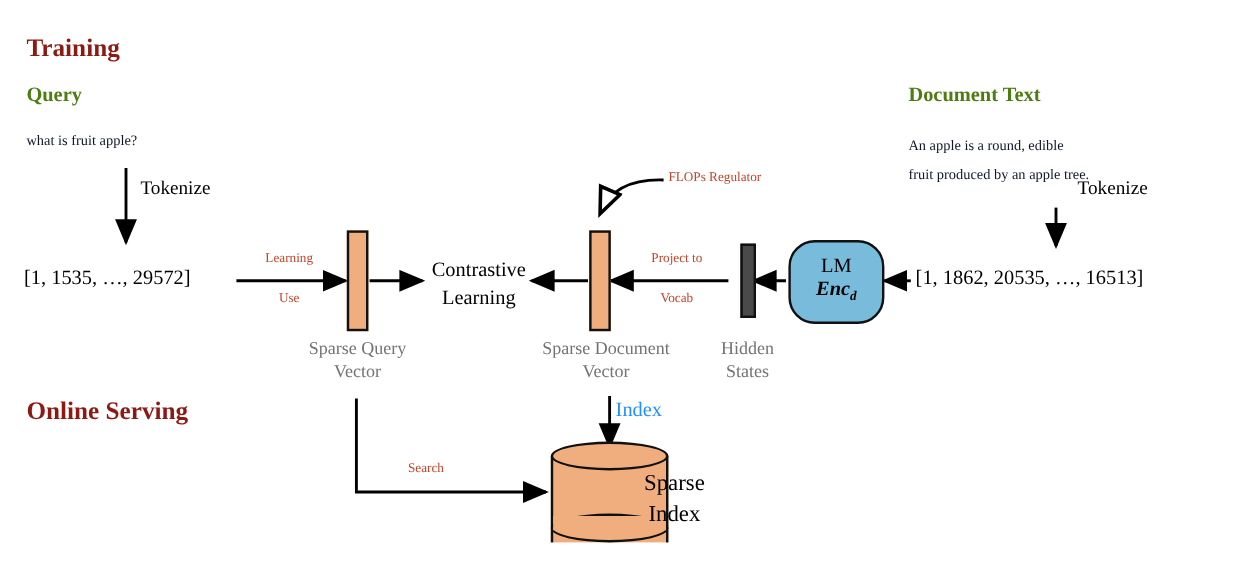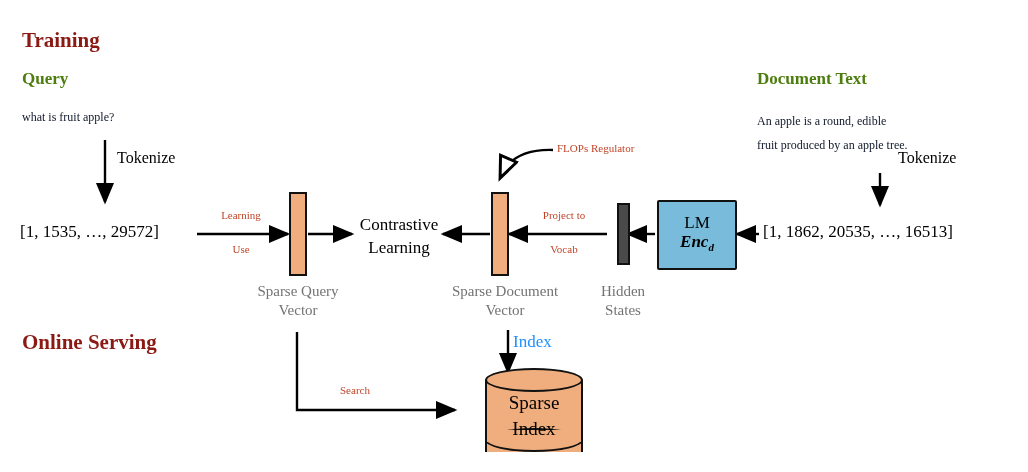--- a/index.html
+++ b/index.html
@@ -10,21 +10,21 @@
   .heading{font-weight:bold;font-size:21px;color:#8B1A14;white-space:nowrap;}
   .sub-head{font-weight:bold;font-size:17px;color:#4d7c0f;white-space:nowrap;}
   .body-text{font-size:12px;color:#0f172a;white-space:nowrap;line-height:22px;}
   .blk-label{font-size:16px;color:#000;white-space:nowrap;text-align:center;line-height:20px;}
   .org-label{font-size:11px;color:#C0462A;white-space:nowrap;text-align:center;line-height:19px;}
   .gray-label{font-size:15px;color:#737373;white-space:nowrap;text-align:center;line-height:19px;}
   .blue-label{font-size:17px;color:#1E90FF;white-space:nowrap;}
   .tokens{font-size:17px;color:#000;white-space:nowrap;}
   .bar-salmon{background:#F0AE7E;border:2.2px solid #111;box-sizing:border-box;}
   .bar-gray{background:#4A4A4A;border:2.2px solid #111;box-sizing:border-box;}
-  .lm-box{background:#79BBDA;border:2.6px solid #111;border-radius:2px;box-sizing:border-box;
+  .lm-box{background:#79BBDA;border:2.6px solid #111;border-radius:22px;box-sizing:border-box;
           display:flex;flex-direction:column;align-items:center;justify-content:center;}
   .lm-line{font-size:17px;line-height:19px;color:#000;}
   .lm-enc{font-size:17px;font-weight:bold;font-style:italic;line-height:20px;color:#000;text-align:right;}
   .lm-enc sub{font-size:11px;font-weight:bold;font-style:italic;}
   .cyl-body{background:#F0AE7E;border-left:2.4px solid #111;border-right:2.4px solid #111;box-sizing:border-box;}
   .cyl-top{background:#F0AE7E;border:2.4px solid #111;border-radius:50%;box-sizing:border-box;}
   .cyl-bot-mask{background:#F0AE7E;border:2.4px solid #111;border-radius:50%;box-sizing:border-box;}
   .cyl-text{position:absolute;width:100%;text-align:center;font-size:19px;line-height:26px;color:#000;}
   svg.ovl{position:absolute;left:0;top:0;width:1028px;height:472px;overflow:visible;}
 </style>
@@ -112,21 +112,21 @@
   <div class="abs body-text" style="left:757px;top:134px;">fruit produced by an apple tree.</div>
   <div class="abs blk-label" style="left:898px;top:148px;">Tokenize</div>
   <div class="abs tokens" style="left:763px;top:222px;">[1, 1862, 20535, …, 16513]</div>
 
   <div class="abs heading" style="left:22px;top:330px;">Online Serving</div>
 
   <div class="abs org-label" style="left:340px;top:381px;">Search</div>
 
   <div class="abs blue-label" style="left:513px;top:332px;">Index</div>
 
-  <div class="abs" style="left:485px;top:368px;width:98px;height:96px;">
+  <div class="abs" style="left:459px;top:368px;width:98px;height:96px;padding-left:36px;">
     <div class="abs cyl-body" style="left:0;top:12px;width:98px;height:72px;"></div>
     <div class="abs cyl-bot-mask" style="left:0;top:60px;width:98px;height:24px;"></div>
     <div class="abs" style="left:2.4px;top:62px;width:93.2px;height:12px;background:#F0AE7E;"></div>
     <div class="abs cyl-top" style="left:0;top:0;width:98px;height:24px;"></div>
     <div class="cyl-text" style="top:22px;">Sparse</div>
     <div class="cyl-text" style="top:48px;">Index</div>
   </div>
 
 </div>
 

